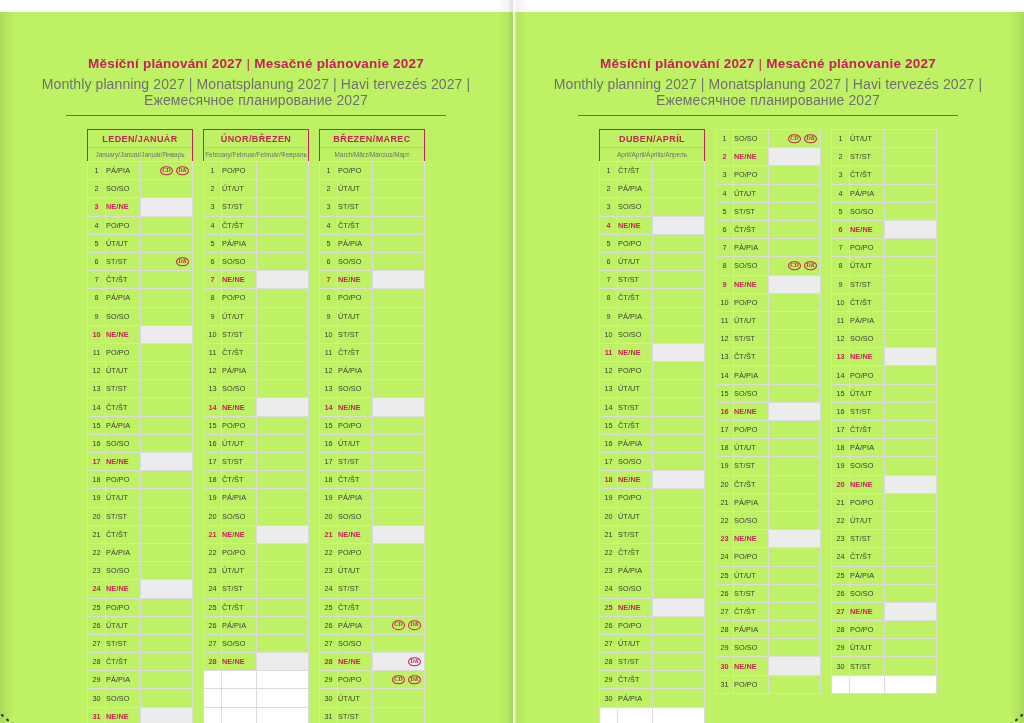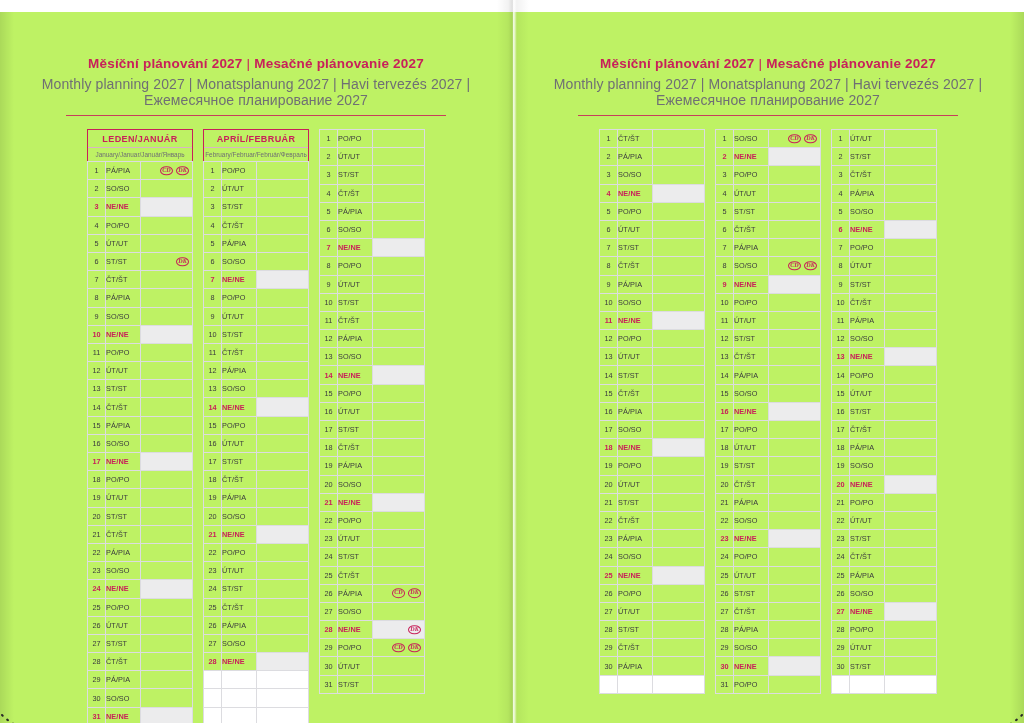--- a/index.html
+++ b/index.html
@@ -270,21 +270,21 @@
               <tr class="sunday">
                 <td class="num">31</td>
                 <td class="dow">NE/NE</td>
                 <td class="note"></td>
               </tr>
             </tbody>
           </table>
         </div>
         <div class="month">
           <div class="month-head">
-            <div class="month-name">APRÍL/FEBRUÁR</div>
+            <div class="month-name">ÚNOR/BŘEZEN</div>
             <div class="month-langs">February/Februar/Február/Февраль</div>
           </div>
           <table class="daygrid">
             <tbody>
               <tr>
                 <td class="num">1</td>
                 <td class="dow">PO/PO</td>
                 <td class="note"></td>
               </tr>
               <tr>
@@ -434,20 +434,24 @@
               </tr>
               <tr class="empty">
                 <td class="num"></td>
                 <td class="dow"></td>
                 <td class="note"></td>
               </tr>
             </tbody>
           </table>
         </div>
         <div class="month">
+          <div class="month-head">
+            <div class="month-name">BŘEZEN/MAREC</div>
+            <div class="month-langs">March/März/Március/Март</div>
+          </div>
           <table class="daygrid">
             <tbody>
               <tr>
                 <td class="num">1</td>
                 <td class="dow">PO/PO</td>
                 <td class="note"></td>
               </tr>
               <tr>
                 <td class="num">2</td>
                 <td class="dow">ÚT/UT</td>
@@ -625,20 +629,24 @@
   <div class="page right">
     <div class="titles">
       <div class="title-main">
         <span>Měsíční plánování 2027</span><span class="sep">|</span><span>Mesačné plánovanie 2027</span>
       </div>
       <div class="title-sub">Monthly planning 2027 | Monatsplanung 2027 | Havi tervezés 2027 | Ежемесячное планирование 2027</div>
       <div class="title-rule"></div>
     </div>
     <div class="months" id="months-right">
         <div class="month">
+          <div class="month-head">
+            <div class="month-name">DUBEN/APRÍL</div>
+            <div class="month-langs">April/April/Április/Апрель</div>
+          </div>
           <table class="daygrid">
             <tbody>
               <tr>
                 <td class="num">1</td>
                 <td class="dow">ČT/ŠT</td>
                 <td class="note"></td>
               </tr>
               <tr>
                 <td class="num">2</td>
                 <td class="dow">PÁ/PIA</td>

